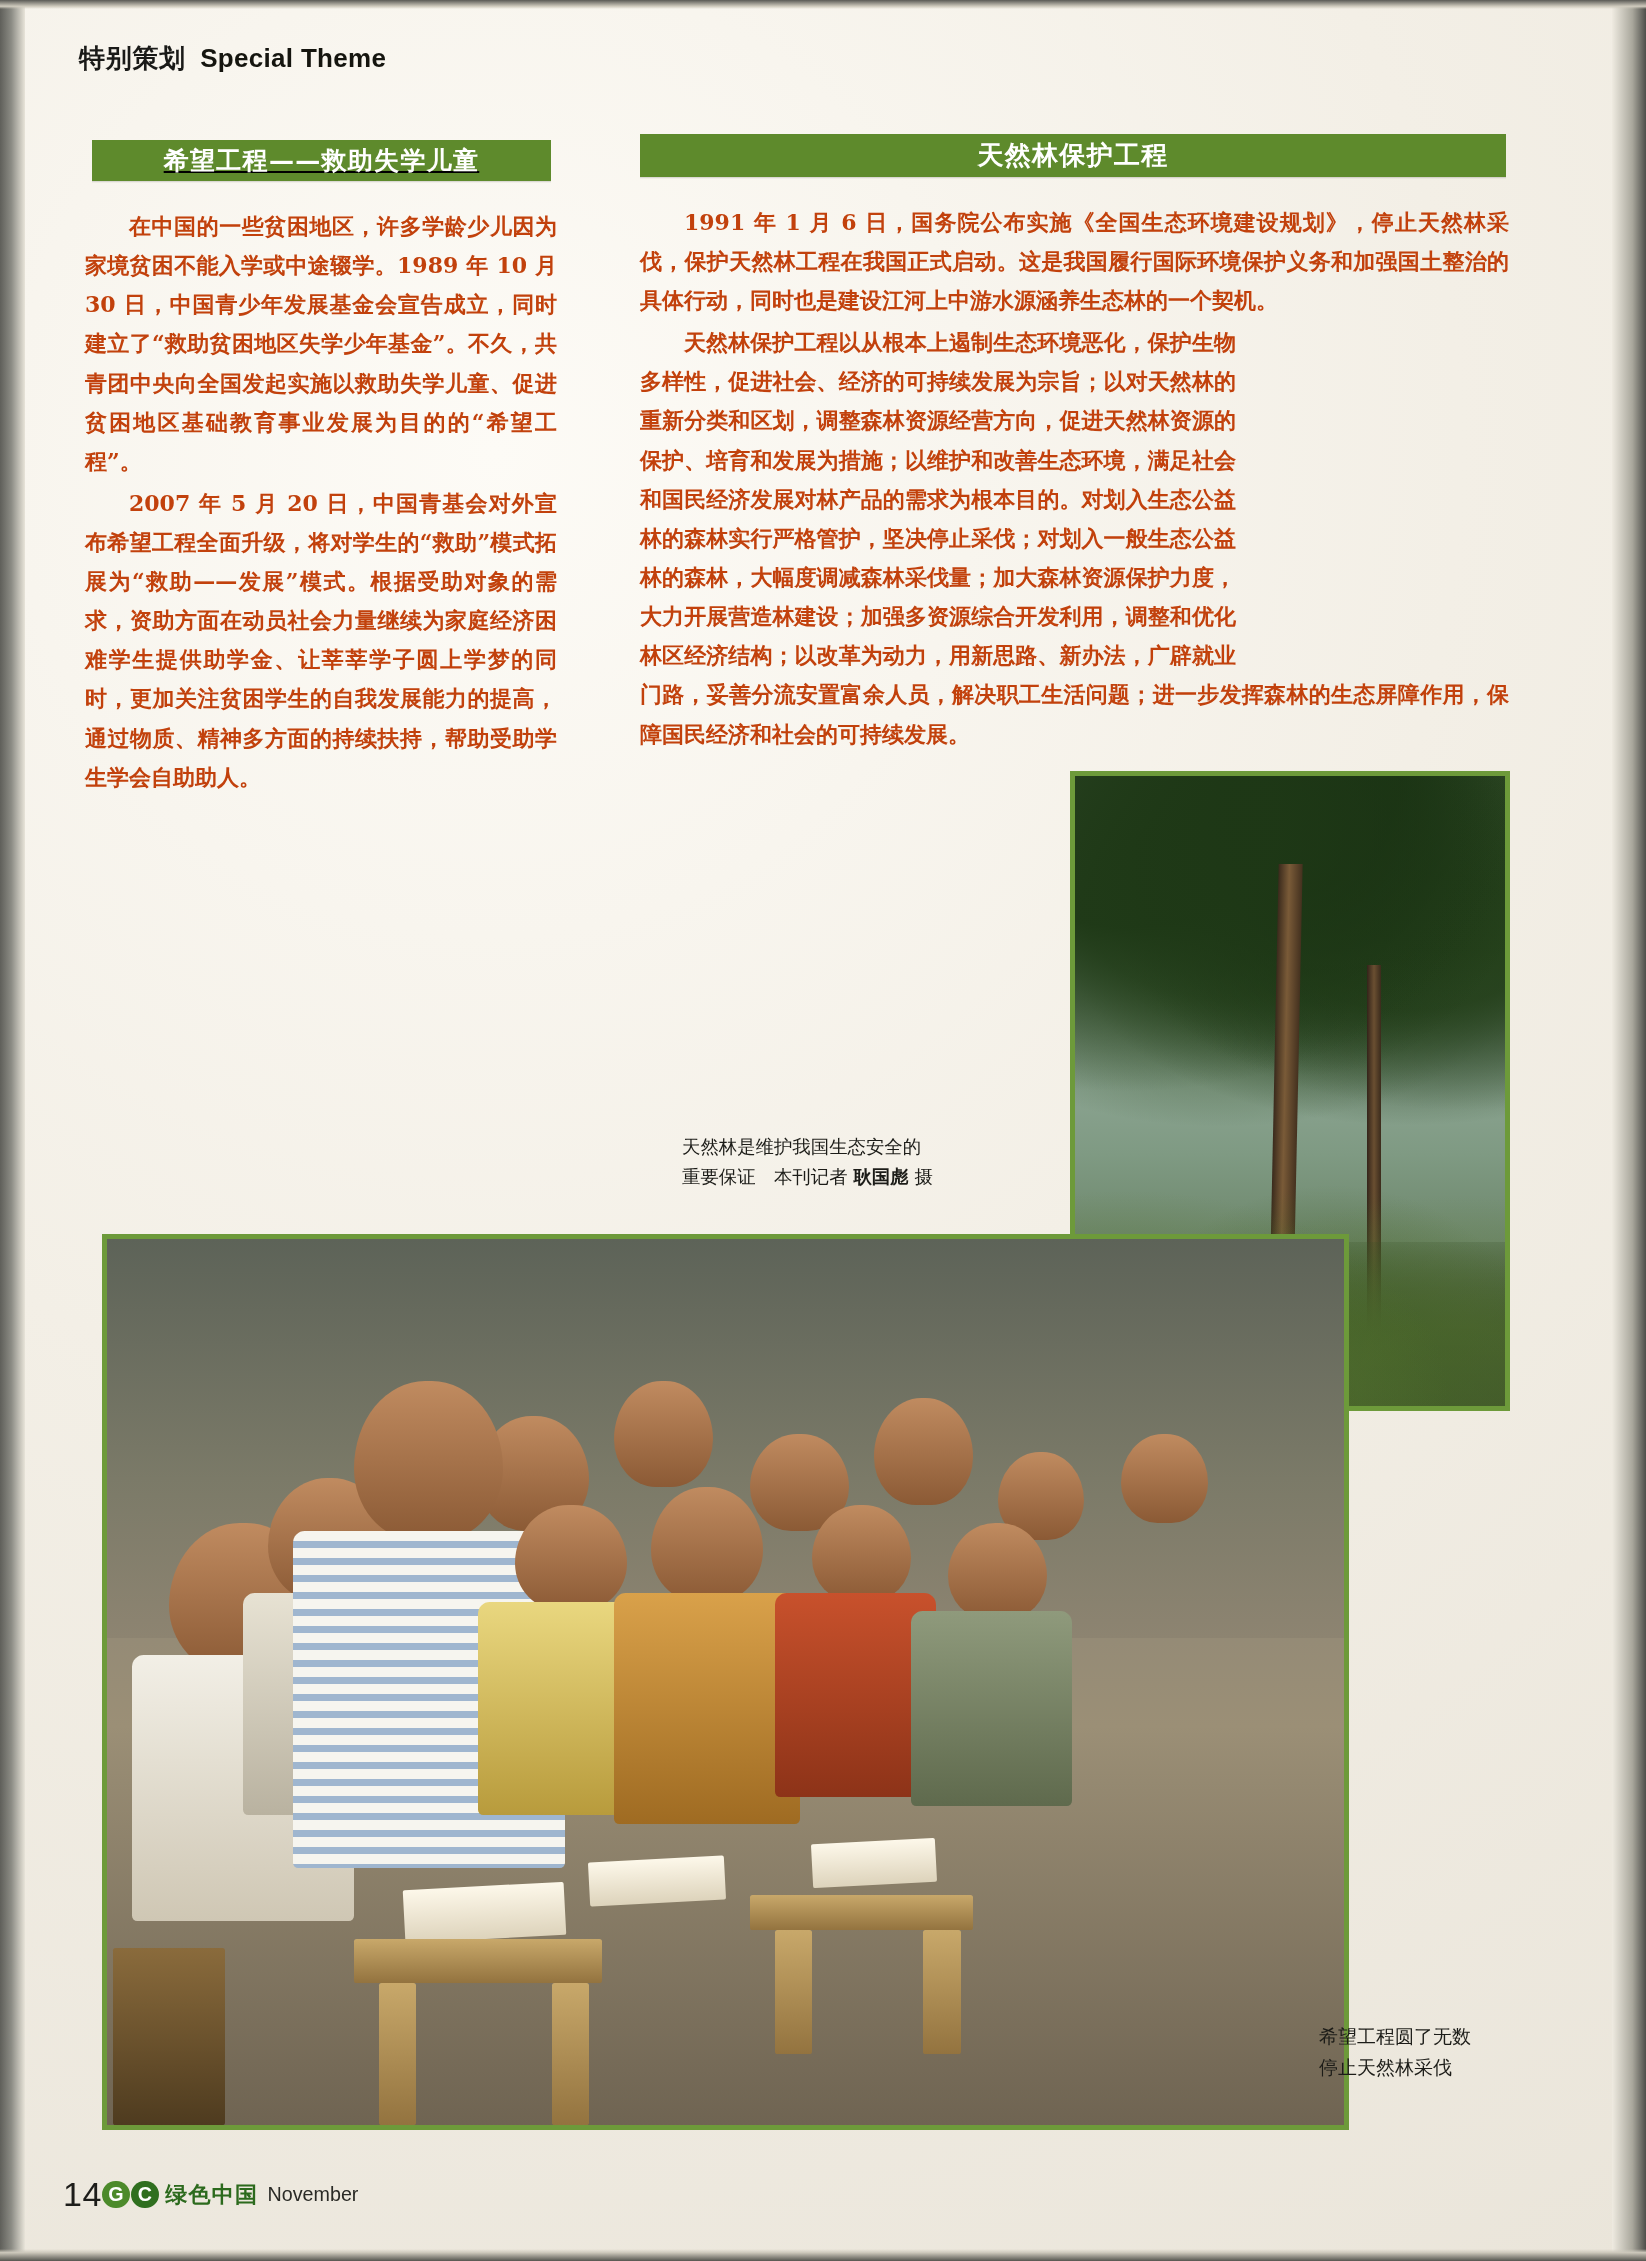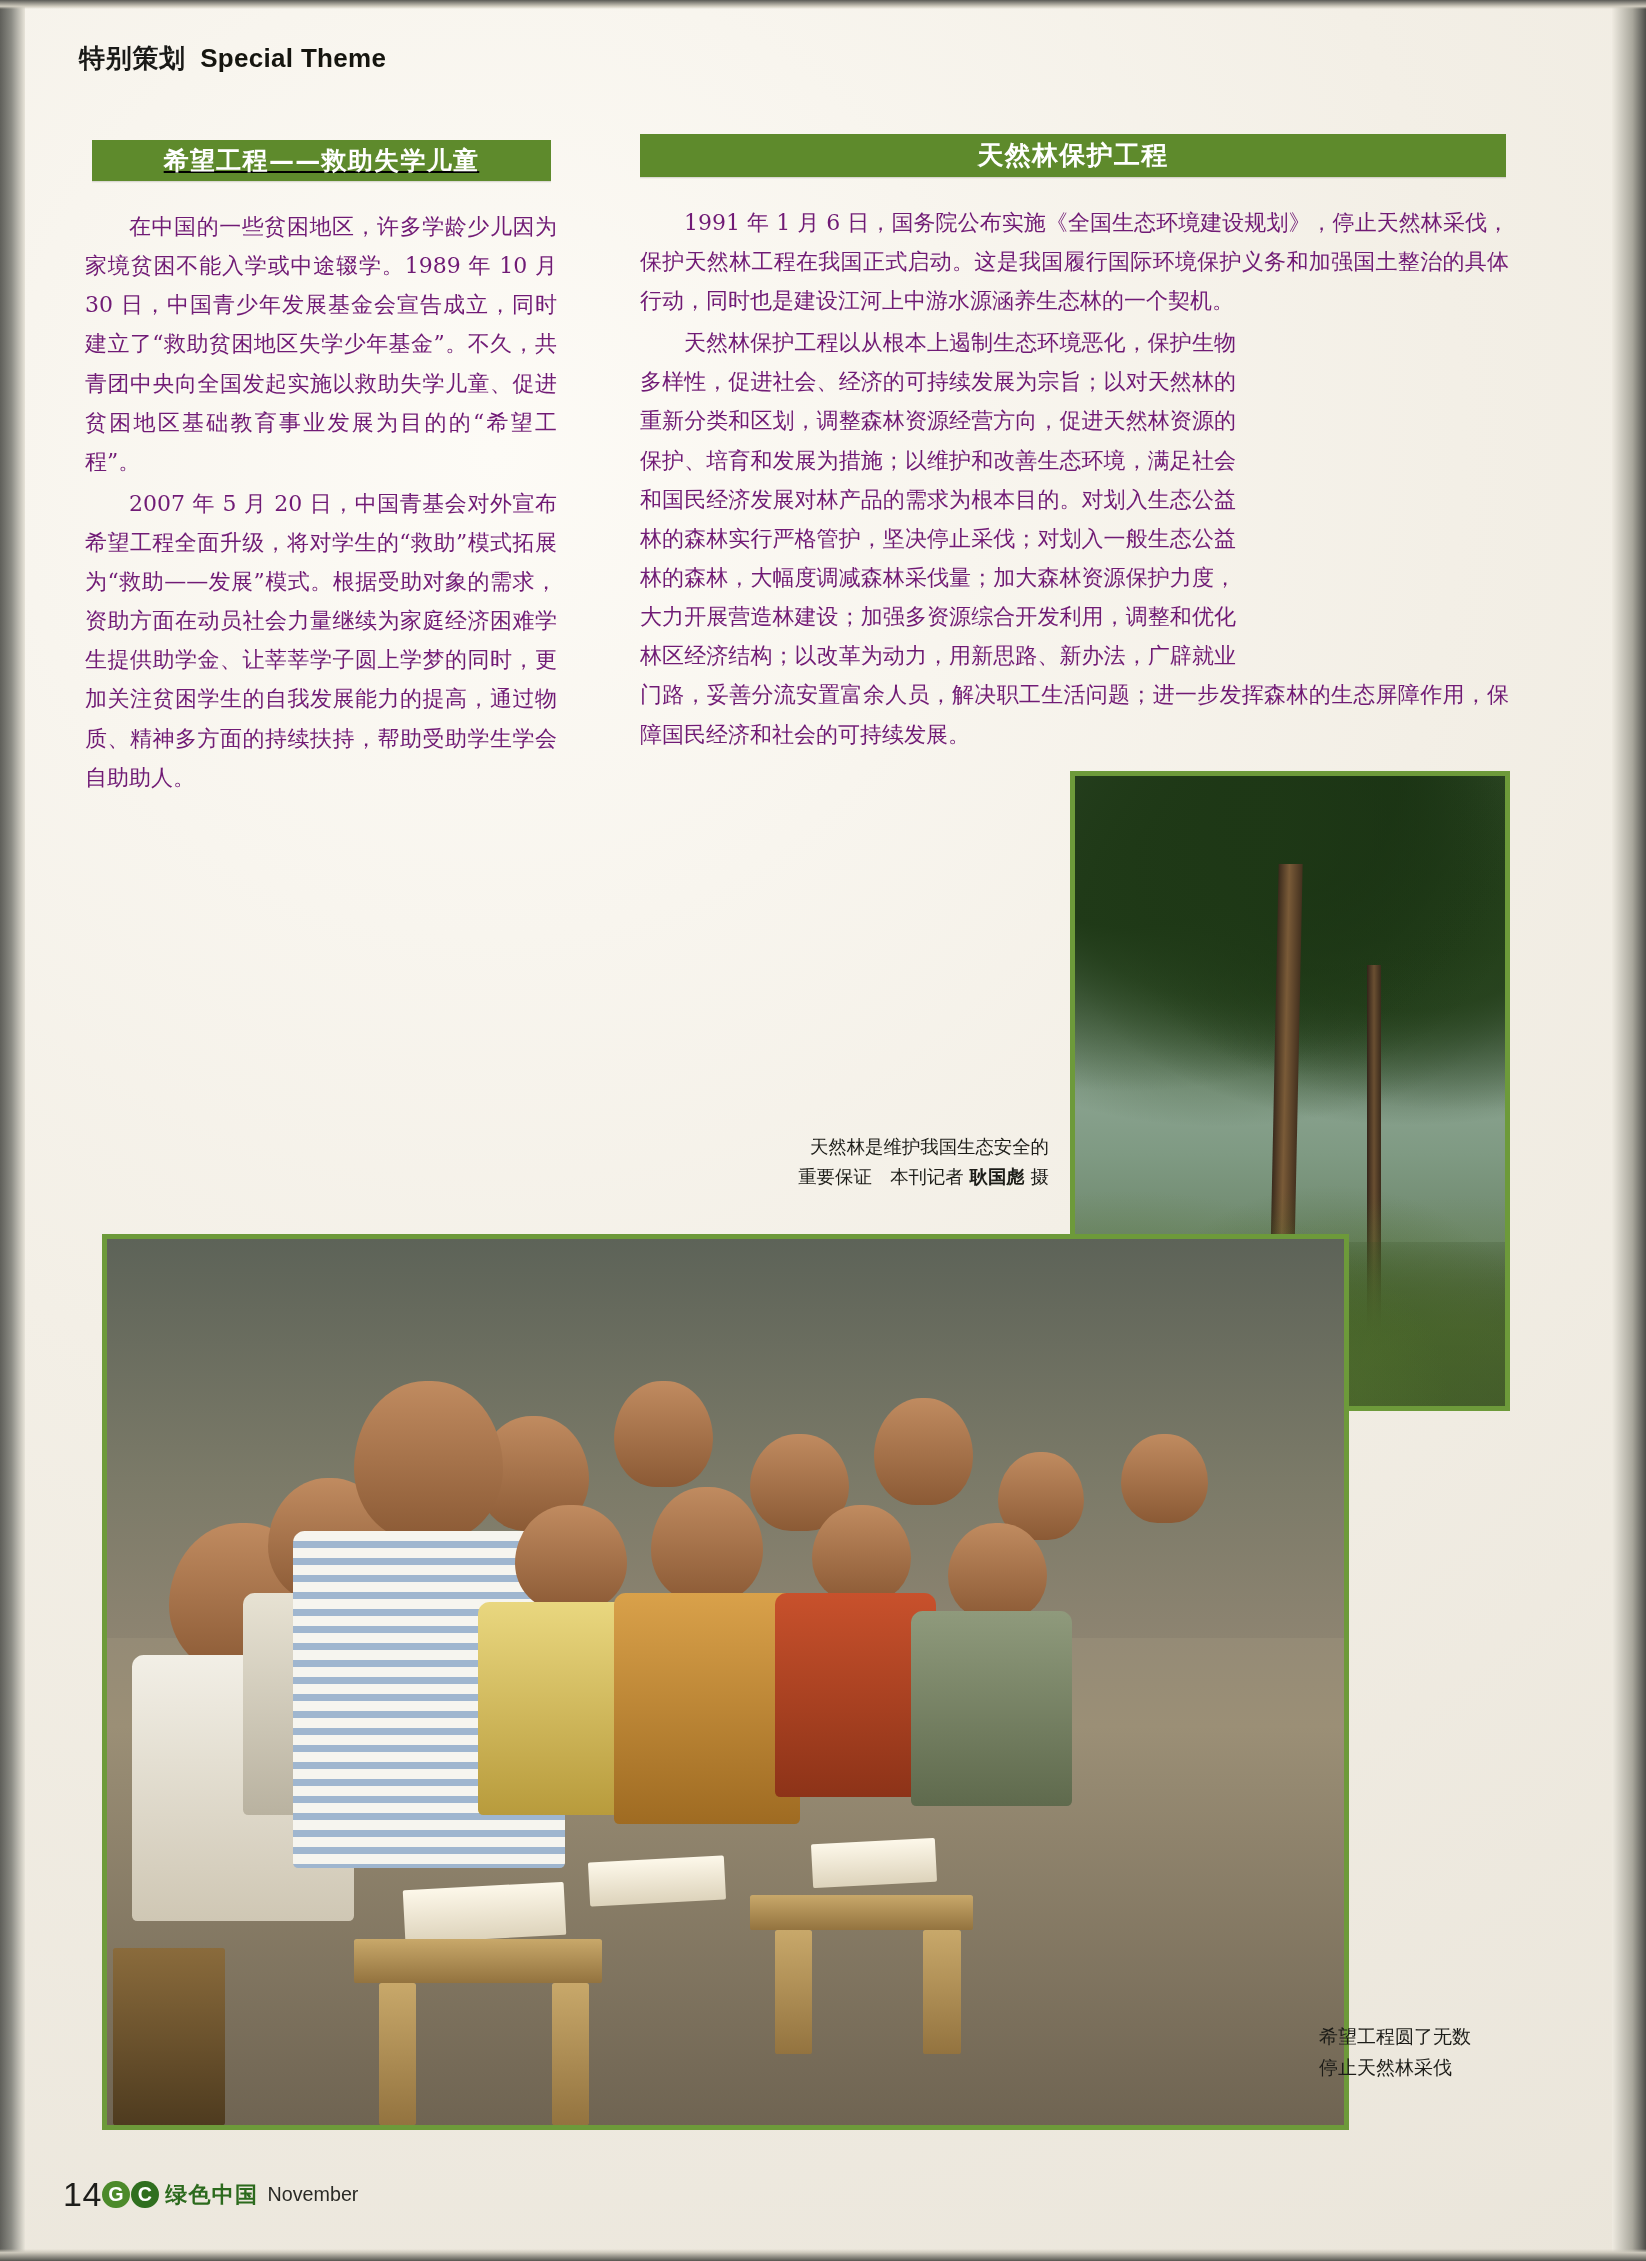--- a/index.html
+++ b/index.html
@@ -99,22 +99,23 @@
     top: 134px;
     width: 866px;
     height: 43px;
   }
   #banner-right .banner-text { font-size: 26px; text-align: right; }
 
   
   .col {
     position: absolute;
     font-family: "DejaVu Serif", serif;
-    color: #701a75;
+    color: #c2410c;
     text-align: justify;
+    font-weight: bold;
   }
   .col p {
     margin: 0 0 2.6px 0;
     text-indent: 2em;
     line-height: 1.78;
   }
   #col-left {
     left: 85px;
     top: 207px;
     width: 472px;
@@ -246,21 +247,21 @@
     position: absolute;
     font-family: "DejaVu Serif", serif;
     font-size: 18.4px;
     color: #1c1c18;
     line-height: 1.62;
   }
   #caption-tree {
     left: 682px;
     top: 1132px;
     width: 367px;
-    text-align: right;
+    text-align: left;
   }
   #caption-class {
     left: 1319px;
     top: 2021px;
     width: 282px;
     text-align: left;
     font-size: 19px;
   }
   .caption .credit-name { font-weight: bold; }
 

